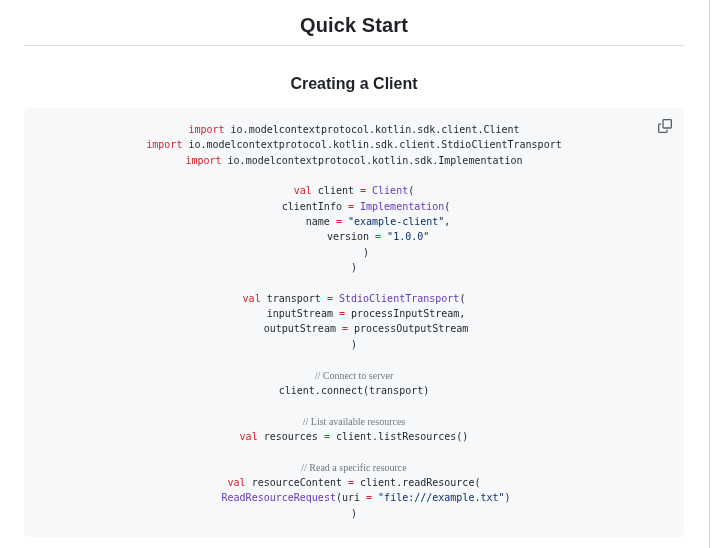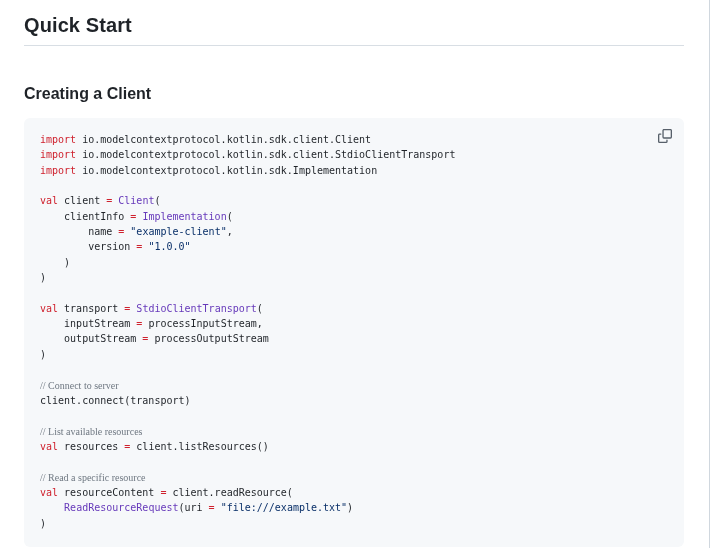--- a/index.html
+++ b/index.html
@@ -8,28 +8,28 @@
     background: var(--page-bg, #ffffff);
     font-family: "Liberation Sans", sans-serif;
     color: var(--text, #1f2328);
     overflow: hidden;
   }
   .page { position: relative; width: 713px; height: 548px; }
   .container-right-border {
     position: absolute; top: 0; right: 3px; width: 1px; height: 548px;
     background: var(--border, #d0d7de);
   }
-  .content { padding: 14px 0 0 24px; width: 684px; }
+  .content { padding: 14px 0 0 24px; width: 684px; text-align: center; }
   h2.qs {
     font-size: 20px; font-weight: 700; letter-spacing: 0.1px;
     padding-bottom: 8px; width: 660px;
     border-bottom: 1px solid var(--heading-divider, #d8dee4);
   }
   h3.section {
-    font-size: 16px; font-weight: 700; margin-top: 39px;
+    font-size: 16px; font-weight: 700; margin-top: 29px;
   }
   .code-block {
     position: relative; margin-top: 15px; width: 660px;
     background: var(--code-bg, #f6f8fa);
     border-radius: 6px;
     padding: 14px 16px 16px 16px;
   }
   pre.code {
     font-family: "DejaVu Sans Mono", "Liberation Mono", monospace;
     font-size: 10px; line-height: 15.35px;

